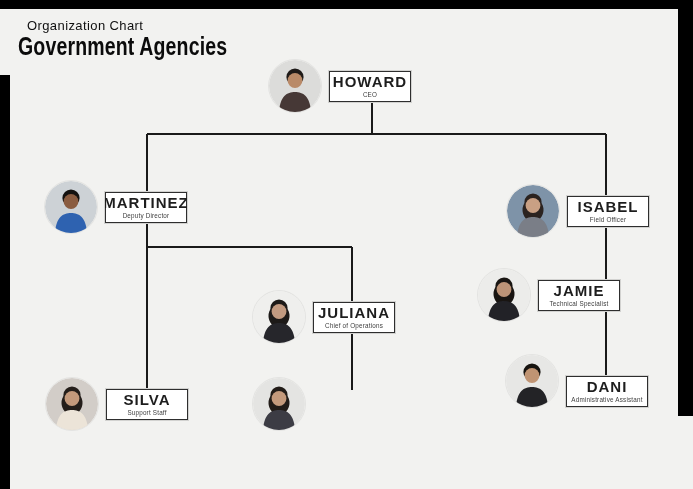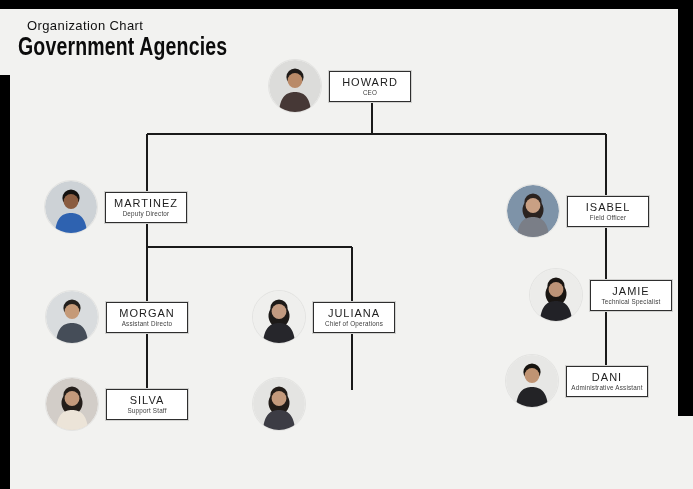--- a/index.html
+++ b/index.html
@@ -33,37 +33,37 @@
     box-shadow:0 0 0 1px #e3e3e1;
   }
   .avatar svg{display:block;}
   .box{
     margin-left:8px;margin-top:11px;width:82px;height:31px;
     background:#ffffff;border:1.5px solid #2e2e2e;outline:1px solid #d2d2d0;
     display:flex;flex-direction:column;align-items:center;justify-content:center;
     box-sizing:border-box;
   }
   .emp-name{
-    font-size:11px;font-weight:400;letter-spacing:1px;color:#1d1d1d;
+    font-size:15px;font-weight:700;letter-spacing:1px;color:#1d1d1d;
     white-space:nowrap;line-height:1.1;
   }
   .emp-title{
     font-size:6.3px;color:#3d3d3d;letter-spacing:.2px;white-space:nowrap;
     line-height:1.2;margin-top:1px;
   }
 
   .n-howard  {left:269px;top:60px;}
   .n-martinez{left:45px; top:181px;}
   .n-isabel  {left:507px;top:185px;}
   .n-morgan  {left:46px; top:291px;}
   .n-juliana {left:253px;top:291px;}
   .n-silva   {left:46px; top:378px;}
   .n-olivia  {left:253px;top:378px;}
-  .n-jamie   {left:530px;top:269px;}
-  .n-dani    {left:506px;top:355px;}
+  .n-jamie   {left:478px;top:269px;}
+  .n-dani    {left:506px;top:355px;align-items:flex-end;}
 </style>
 </head>
 <body>
 
 <div class="canvas">
 
   <div class="bar bar-top"></div>
   <div class="bar bar-left"></div>
   <div class="bar bar-right"></div>
 
@@ -128,37 +128,20 @@
         <circle cx="26" cy="20.5" r="7.4" fill="#8a5c40"></circle>
         <path d="M10,52 C11,36 18,32 26,32 C34,32 41,36 42,52 Z" fill="#2e62b0"></path>
       </svg>
     </div>
     <div class="box">
       <div class="emp-name">MARTINEZ</div>
       <div class="emp-title">Deputy Director</div>
     </div>
   </div>
 
-  <div class="node n-morgan">
-    <div class="avatar">
-      <svg viewBox="0 0 52 52" width="52" height="52">
-        <circle cx="26" cy="26" r="26" fill="#d9dcde"></circle>
-        <g opacity="0">
-            <ellipse cx="26" cy="25" rx="10.5" ry="11.5" fill="#23201d"></ellipse>
-          </g>
-        <circle cx="26" cy="17" r="8.6" fill="#23201d"></circle>
-        <circle cx="26" cy="20.5" r="7.4" fill="#c59a78"></circle>
-        <path d="M10,52 C11,36 18,32 26,32 C34,32 41,36 42,52 Z" fill="#454d58"></path>
-      </svg>
-    </div>
-    <div class="box">
-      <div class="emp-name">MORGAN</div>
-      <div class="emp-title">Assistant Directo</div>
-    </div>
-  </div>
 
   <div class="node n-silva">
     <div class="avatar">
       <svg viewBox="0 0 52 52" width="52" height="52">
         <circle cx="26" cy="26" r="26" fill="#d2cdc8"></circle>
         <g opacity="1">
             <ellipse cx="26" cy="25" rx="10.5" ry="11.5" fill="#241e1a"></ellipse>
           </g>
         <circle cx="26" cy="17" r="8.6" fill="#241e1a"></circle>
         <circle cx="26" cy="20.5" r="7.4" fill="#c49a7c"></circle>

